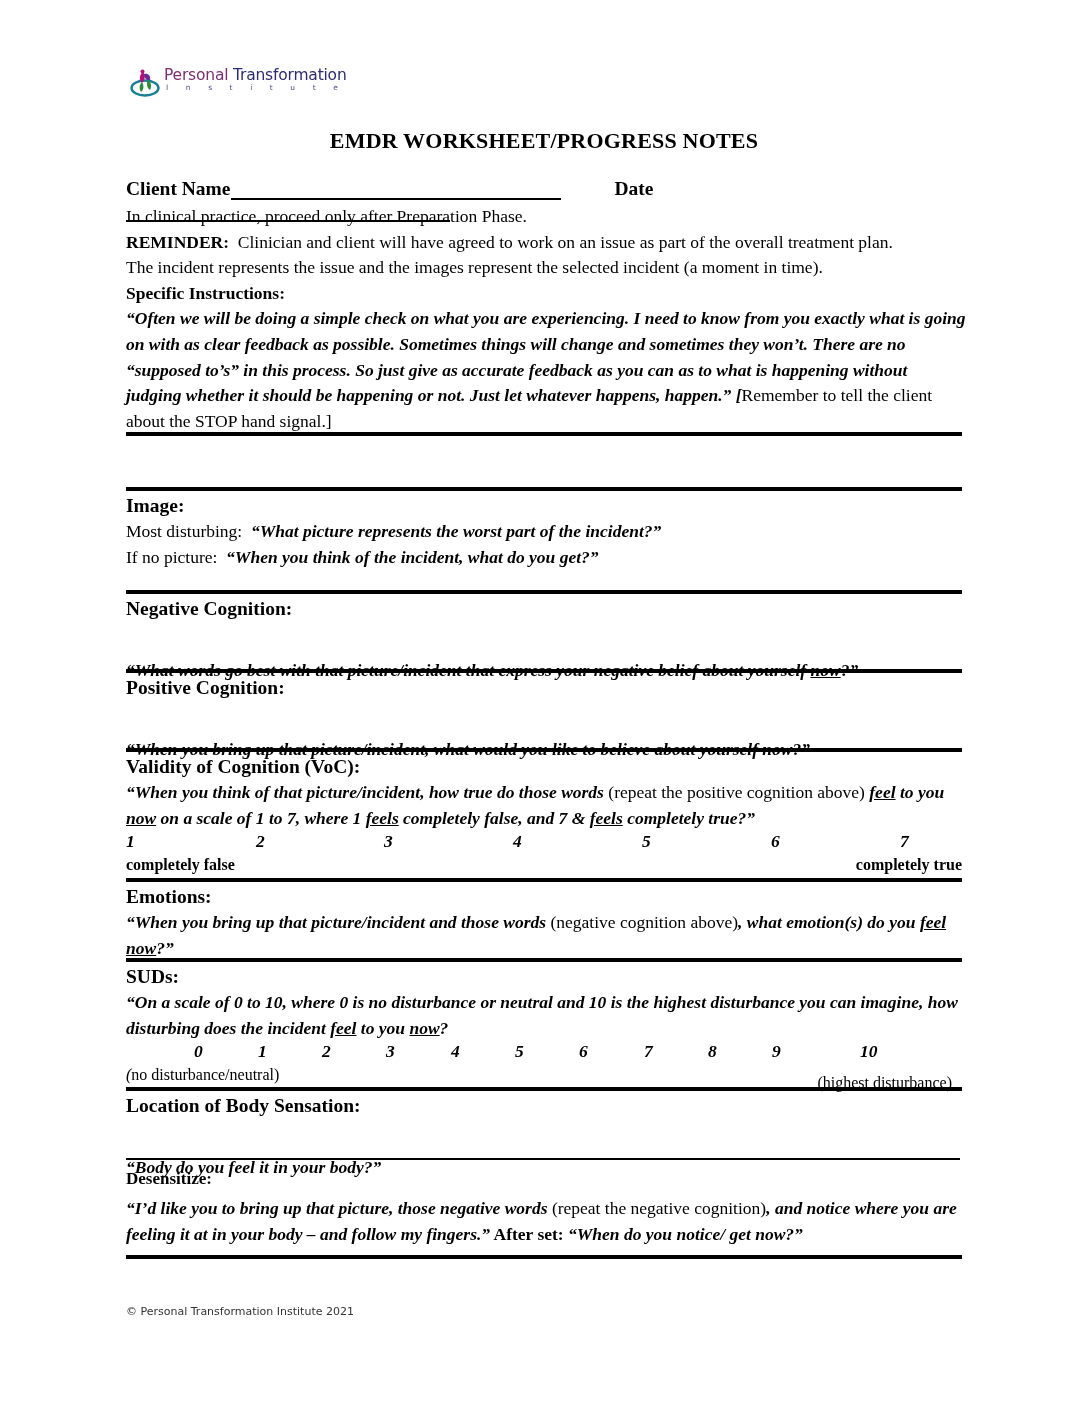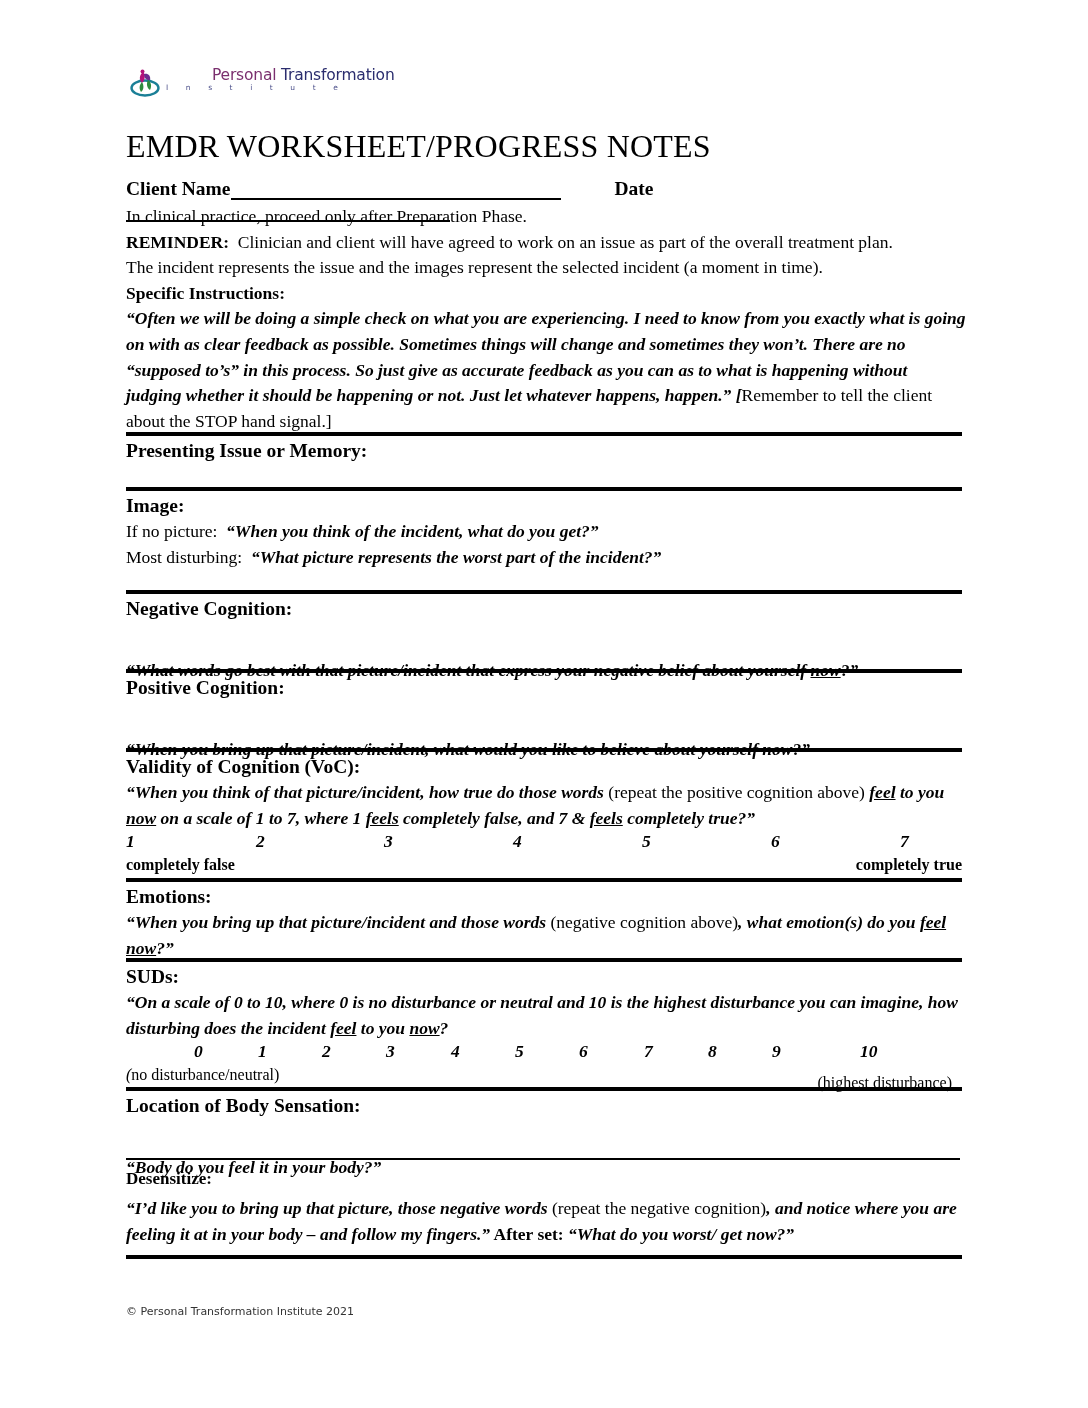--- a/index.html
+++ b/index.html
@@ -40,44 +40,43 @@
   .logo-text {
     position: absolute;
     left: 34px;
     top: 0px;
     font-family: "DejaVu Sans", sans-serif;
     font-size: 15.5px;
     color: #2b2d6e;
     letter-spacing: -0.2px;
     white-space: nowrap;
     line-height: 19px;
-    margin-left: 48px;
   }
   .logo-text .t1 { color: #7a2f6e; }
   .logo-text .t2 { color: #2b2d6e; }
   .logo-sub {
     position: absolute;
     left: 36px;
     top: 17px;
     font-family: "DejaVu Sans", sans-serif;
     font-size: 7.5px;
     color: #4b4f8a;
     letter-spacing: 7.6px;
     white-space: nowrap;
   }
 
   
   .doc-title {
     position: absolute;
     left: 126px;
     top: 128px;
     width: 836px;
-    text-align: left;
-    font-size: 32px;
-    font-weight: normal;
+    text-align: center;
+    font-size: 22px;
+    font-weight: bold;
     letter-spacing: 0.2px;
   }
 
   
   .namedate {
     position: absolute;
     left: 126px;
     top: 178px;
     width: 840px;
     height: 26px;
@@ -204,29 +203,28 @@
   <div class="lead para">
     <span class="ln">In clinical practice, proceed only after Preparation Phase.</span>
     <span class="ln"><span class="b">REMINDER:</span>&nbsp; <span>Clinician and client will have agreed to work on an issue as part of the overall treatment plan.</span></span>
     <span class="ln">The incident represents the issue and the images represent the selected incident (a moment in time).</span>
     <span class="ln b">Specific Instructions:</span>
     <span class="ln"><span class="bi">“Often we will be doing a simple check on what you are experiencing.  I need to know from you exactly what is going on with as clear feedback as possible. Sometimes things will change and sometimes they won’t. There are no “supposed to’s” in this process.  So just give as accurate feedback as you can as to what is happening without judging whether it should be happening or not.  Just let whatever happens, happen.”</span> <span class="bi">[</span><span>Remember to tell the client about the STOP hand signal.]</span></span>
   </div>
 
   <div class="section" style="top:432px;">
     <div class="rule-double"></div>
-    <div class="sec-head">Presenting Issue or Memory:</div>
     <div style="height:32px;"></div>
   </div>
 
   <div class="section" style="top:487px;">
     <div class="rule-double"></div>
     <div class="sec-head">Image:</div>
+    <div class="sec-body"><span>Most disturbing:</span>&nbsp; <span class="bi">“What picture represents the worst part of the incident?”</span></div>
     <div class="sec-body"><span>If no picture:</span>&nbsp; <span class="bi">“When you think of the incident, what do you get?”</span></div>
-    <div class="sec-body"><span>Most disturbing:</span>&nbsp; <span class="bi">“What picture represents the worst part of the incident?”</span></div>
     <div style="height:22px;"></div>
   </div>
 
   <div class="section" style="top:669px;">
     <div class="rule-double"></div>
     <div class="sec-head">Positive Cognition:</div>
     <div class="sec-body bi">“When you bring up that picture/incident, what would you like to believe about yourself now?”</div>
     <div style="height:22px;"></div>
   </div>
 
@@ -289,20 +287,20 @@
   <div class="section" style="top:1087px;">
     <div class="rule-double"></div>
     <div class="sec-head">Location of Body Sensation:</div>
     <div class="sec-body bi">“Body do you feel it in your body?”</div>
     <div style="height:22px;"></div>
   </div>
 
   <div class="section" style="top:1158px; width:836px;">
     <div class="rule-single" style="width:834px;"></div>
     <div class="sec-head big" style="margin-top:6px;">Desensitize:</div>
-    <div class="sec-body" style="margin-top:4px;"><span class="bi">“I’d like you to bring up that picture, those negative words </span><span>(repeat the negative cognition)</span><span class="bi">, and notice where you are feeling it at in your body – and follow my fingers.”</span><span class="b"> After set:</span><span class="bi">  “What do you worst/ get now?”</span></div>
+    <div class="sec-body" style="margin-top:4px;"><span class="bi">“I’d like you to bring up that picture, those negative words </span><span>(repeat the negative cognition)</span><span class="bi">, and notice where you are feeling it at in your body – and follow my fingers.”</span><span class="b"> After set:</span><span class="bi">  “When do you notice/ get now?”</span></div>
     <div style="height:8px;"></div>
     <div class="rule-double"></div>
   </div>
 
   <div class="footer">© Personal Transformation Institute 2021</div>
 
 </div>
 
 </body></html>

